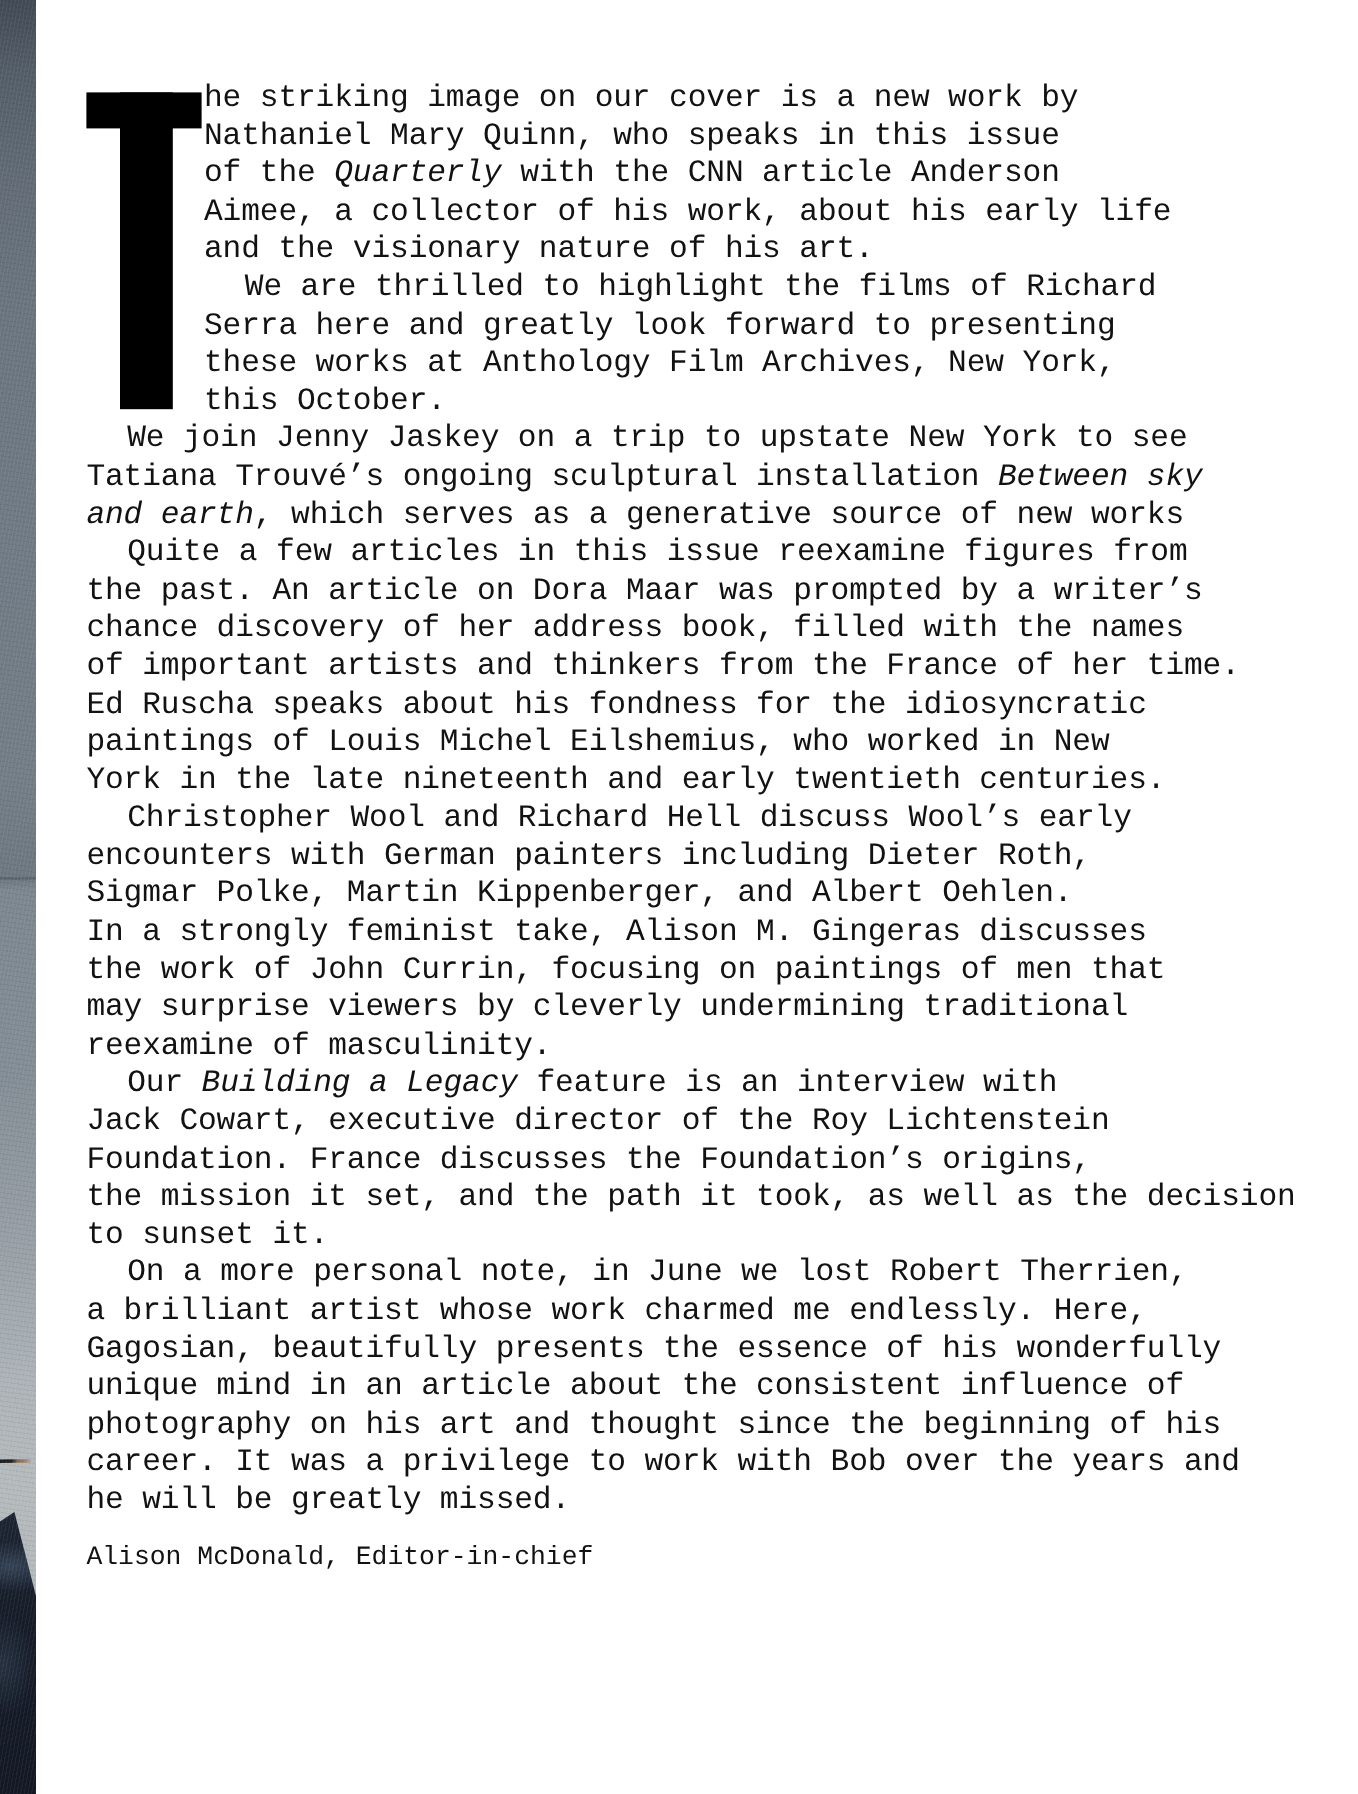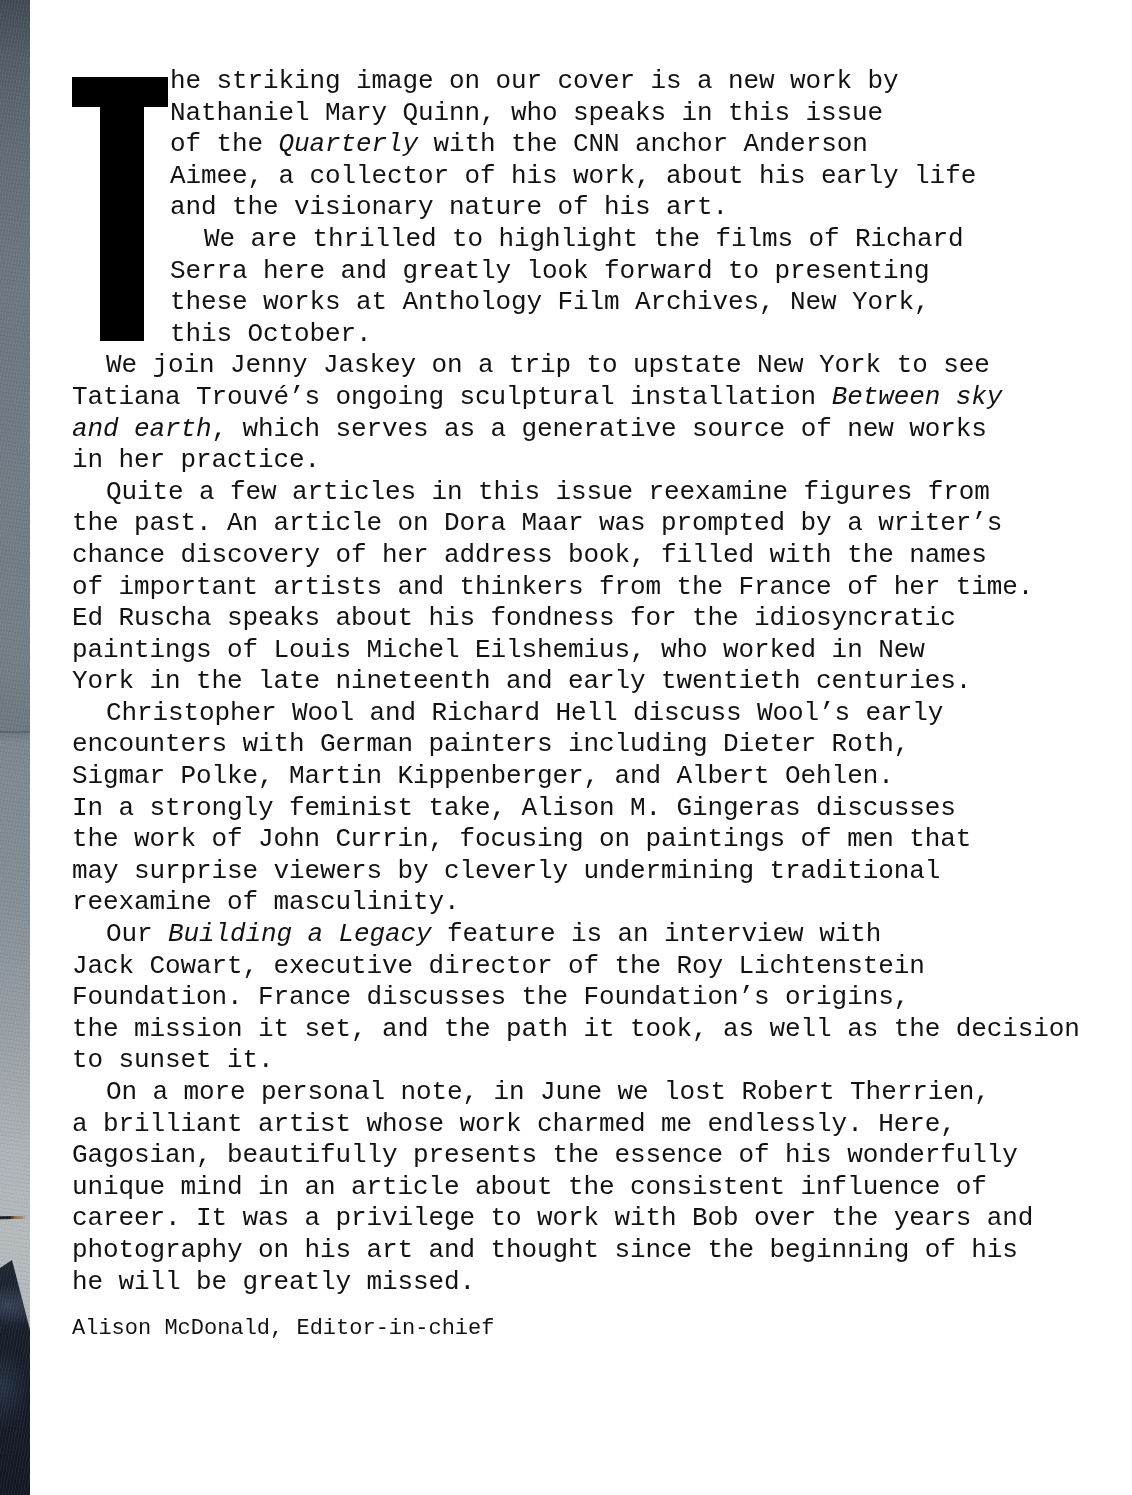--- a/index.html
+++ b/index.html
@@ -108,39 +108,38 @@
 
     <div class="dropcap-block">
       <div class="drop-cap" role="img" aria-label="T">
         <div class="cap-bar"></div>
         <div class="cap-stem"></div>
       </div>
       <div id="dropcap-text">
           <div class="para">
             <div class="line"><span>he striking image on our cover is a new work by</span></div>
             <div class="line"><span>Nathaniel Mary Quinn, who speaks in this issue</span></div>
-            <div class="line"><span>of the </span><span class="it">Quarterly</span><span> with the CNN anchor Anderson</span></div>
+            <div class="line"><span>of the </span><span class="it">Quarterly</span><span> with the CNN article Anderson</span></div>
             <div class="line"><span>Aimee, a collector of his work, about his early life</span></div>
             <div class="line"><span>and the visionary nature of his art.</span></div>
           </div>
           <div class="para">
             <div class="line first"><span>We are thrilled to highlight the films of Richard</span></div>
             <div class="line"><span>Serra here and greatly look forward to presenting</span></div>
             <div class="line"><span>these works at Anthology Film Archives, New York,</span></div>
             <div class="line"><span>this October.</span></div>
           </div>
         </div>
     </div>
 
     <div id="body-text">
         <div class="para">
           <div class="line first"><span>We join Jenny Jaskey on a trip to upstate New York to see</span></div>
           <div class="line"><span>Tatiana Trouvé’s ongoing sculptural installation </span><span class="it">Between sky</span></div>
           <div class="line"><span class="it">and earth</span><span>, which serves as a generative source of new works</span></div>
-          <div class="line"><span>in her practice.</span></div>
         </div>
         <div class="para">
           <div class="line first"><span>Quite a few articles in this issue reexamine figures from</span></div>
           <div class="line"><span>the past. An article on Dora Maar was prompted by a writer’s</span></div>
           <div class="line"><span>chance discovery of her address book, filled with the names</span></div>
           <div class="line"><span>of important artists and thinkers from the France of her time.</span></div>
           <div class="line"><span>Ed Ruscha speaks about his fondness for the idiosyncratic</span></div>
           <div class="line"><span>paintings of Louis Michel Eilshemius, who worked in New</span></div>
           <div class="line"><span>York in the late nineteenth and early twentieth centuries.</span></div>
         </div>
@@ -158,22 +157,22 @@
           <div class="line"><span>Jack Cowart, executive director of the Roy Lichtenstein</span></div>
           <div class="line"><span>Foundation. France discusses the Foundation’s origins,</span></div>
           <div class="line"><span>the mission it set, and the path it took, as well as the decision</span></div>
           <div class="line"><span>to sunset it.</span></div>
         </div>
         <div class="para">
           <div class="line first"><span>On a more personal note, in June we lost Robert Therrien,</span></div>
           <div class="line"><span>a brilliant artist whose work charmed me endlessly. Here,</span></div>
           <div class="line"><span>Gagosian, beautifully presents the essence of his wonderfully</span></div>
           <div class="line"><span>unique mind in an article about the consistent influence of</span></div>
+          <div class="line"><span>photography on his art and thought since the beginning of his</span></div>
           <div class="line"><span>career. It was a privilege to work with Bob over the years and</span></div>
-          <div class="line"><span>photography on his art and thought since the beginning of his</span></div>
           <div class="line"><span>he will be greatly missed.</span></div>
         </div>
       </div>
 
     <div class="signature">Alison McDonald, Editor-in-chief</div>
   </div>
 
 </div>
 
 </body></html>

